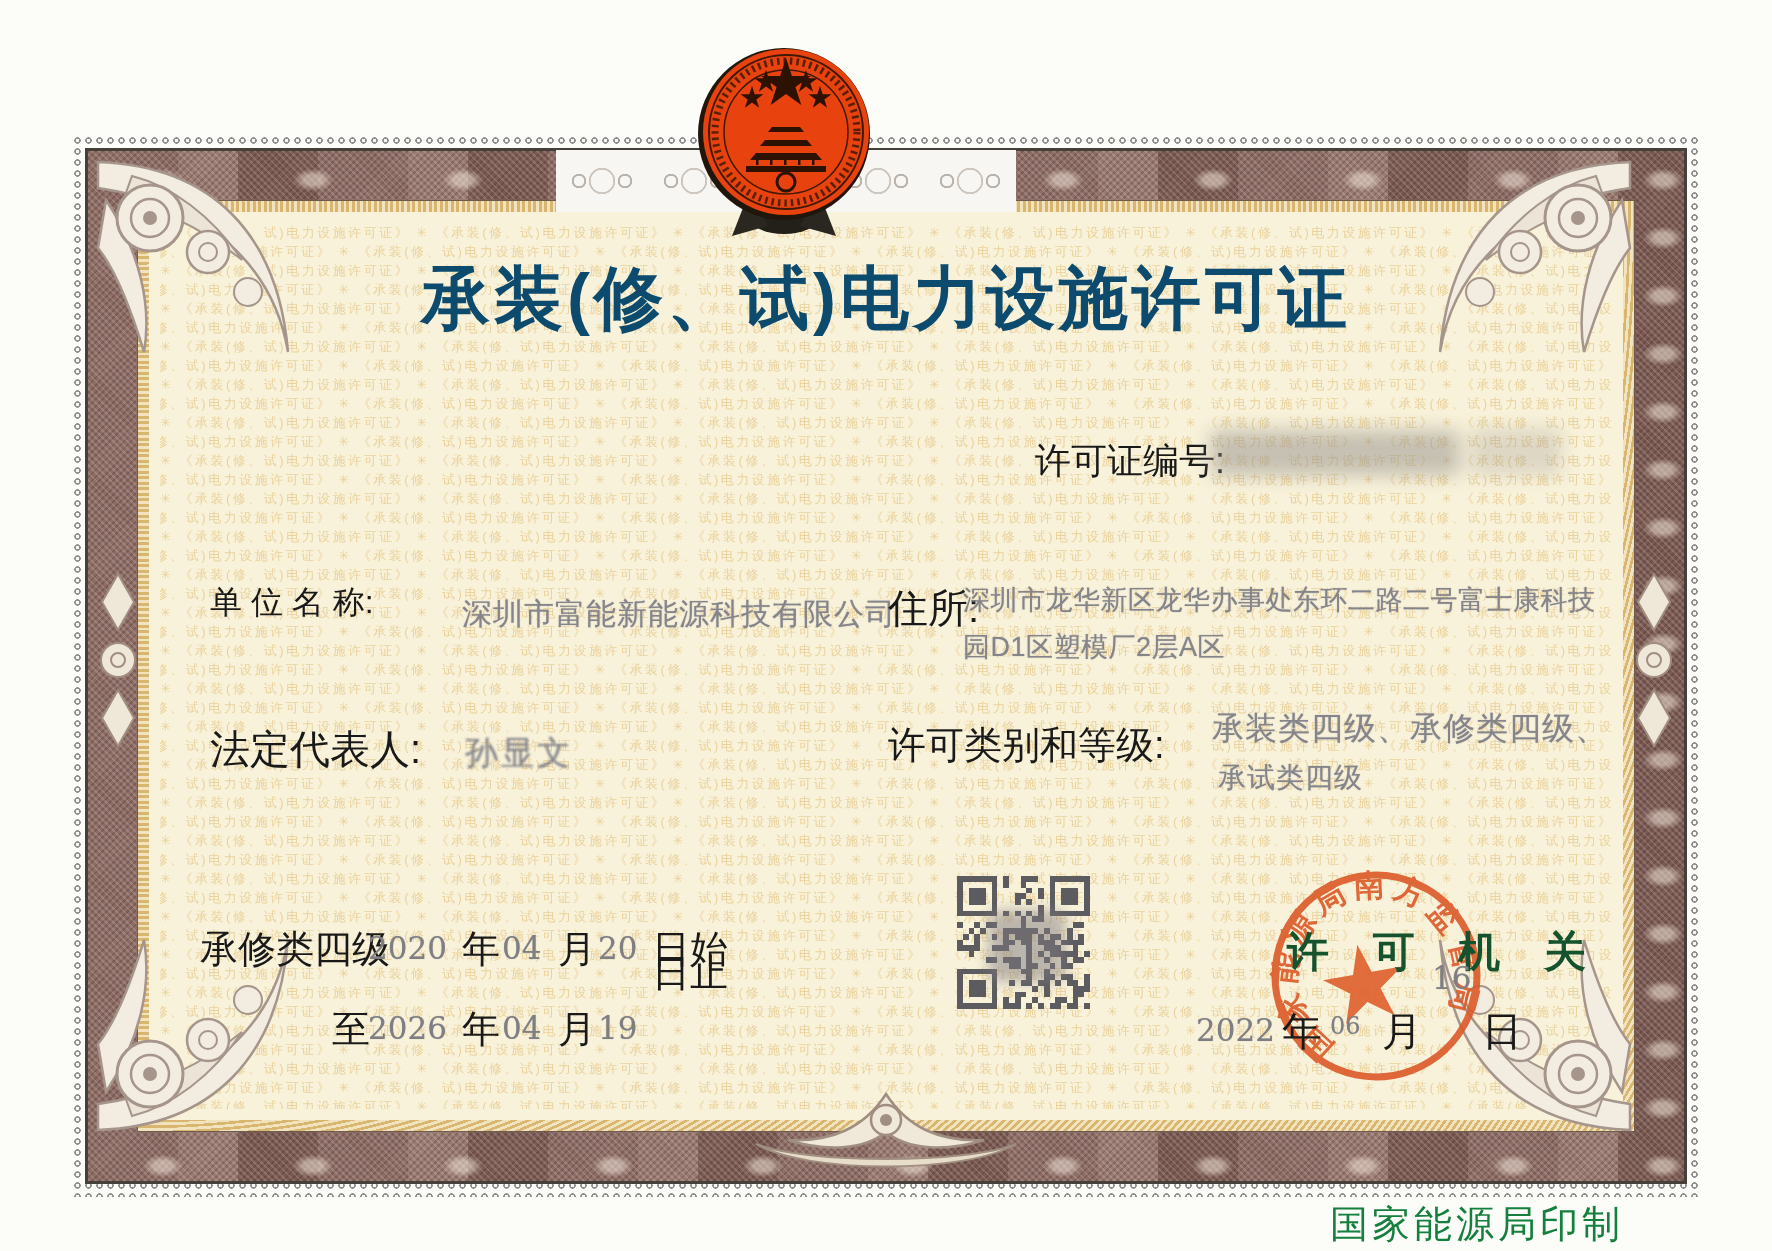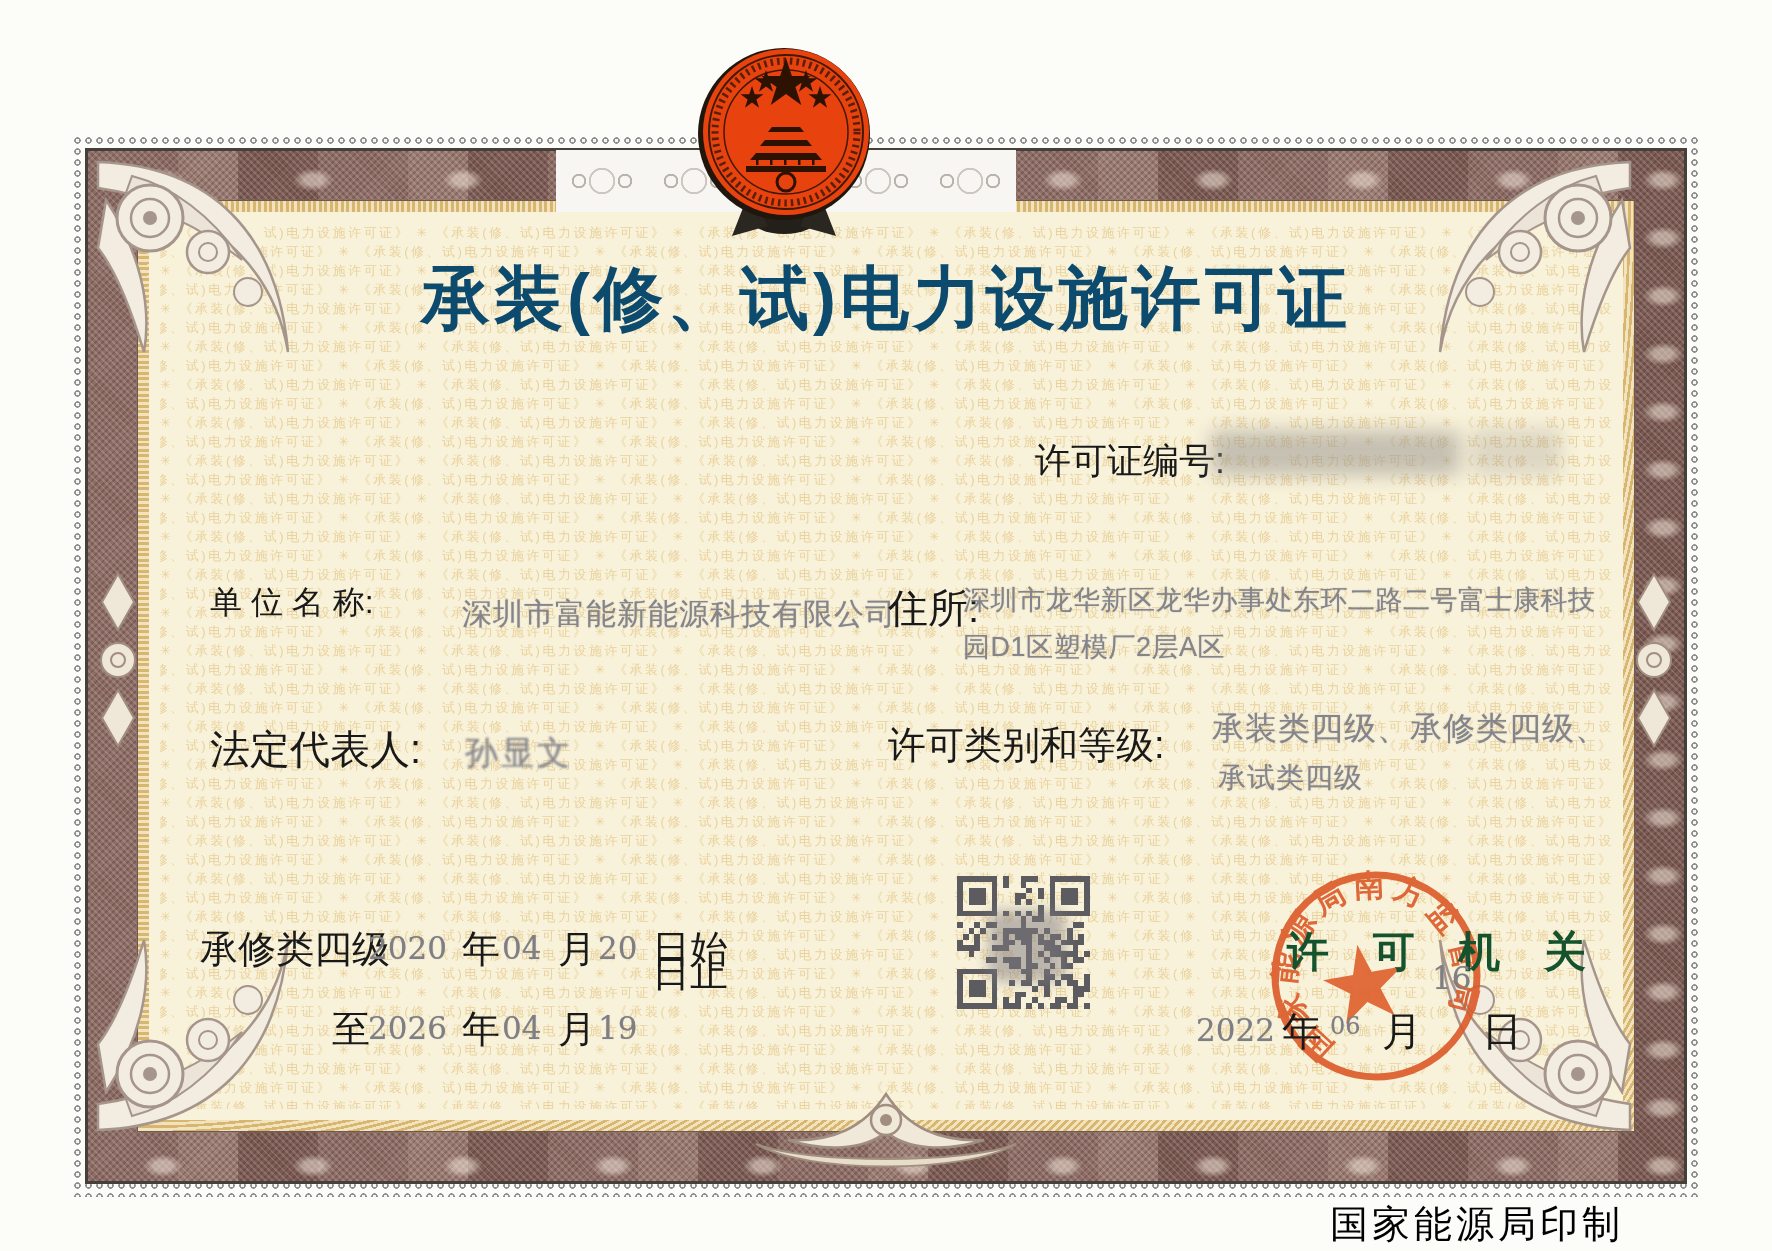--- a/index.html
+++ b/index.html
@@ -40,21 +40,21 @@
   .botorn{position:absolute;left:696px;top:1086px;z-index:2;}
 
   
   .title{position:absolute;left:0;top:253px;width:100%;text-align:center;font-size:69px;font-weight:800;
     letter-spacing:4px;color:#0c4a6e;z-index:5;}
   .lbl{position:absolute;font-weight:400;color:#191919;z-index:5;white-space:nowrap;}
   .val{position:absolute;color:#84848a;z-index:5;letter-spacing:1px;white-space:nowrap;
     text-shadow:0 0 1.2px rgba(132,132,138,.65);text-align:center;}
   .num{position:absolute;color:#7e7e83;z-index:5;white-space:nowrap;
     font-family:"DejaVu Serif","Liberation Serif",serif;text-shadow:0 0 1px rgba(126,126,131,.6);}
-  .footer{position:absolute;left:1330px;top:1199px;font-size:38px;letter-spacing:4px;color:#000000;z-index:5;}
+  .footer{position:absolute;left:1330px;top:1199px;font-size:38px;letter-spacing:4px;color:#15803d;z-index:5;}
   .redact{position:absolute;z-index:6;filter:blur(9px);background:rgba(148,144,140,.5);border-radius:8px;}
   .blurname{filter:blur(1.2px);}
 
   
   .emblem{position:absolute;left:698px;top:40px;z-index:6;}
   .seal{position:absolute;left:1245px;top:850px;z-index:4;opacity:.9;transform:rotate(-10deg);}
   .authority{position:absolute;left:1287px;top:924px;font-size:42px;letter-spacing:16px;font-weight:700;
     color:#14532d;z-index:5;white-space:nowrap;}
   .qr{position:absolute;left:957px;top:876px;z-index:5;}
   .qrblur{position:absolute;left:988px;top:910px;width:78px;height:72px;z-index:6;

